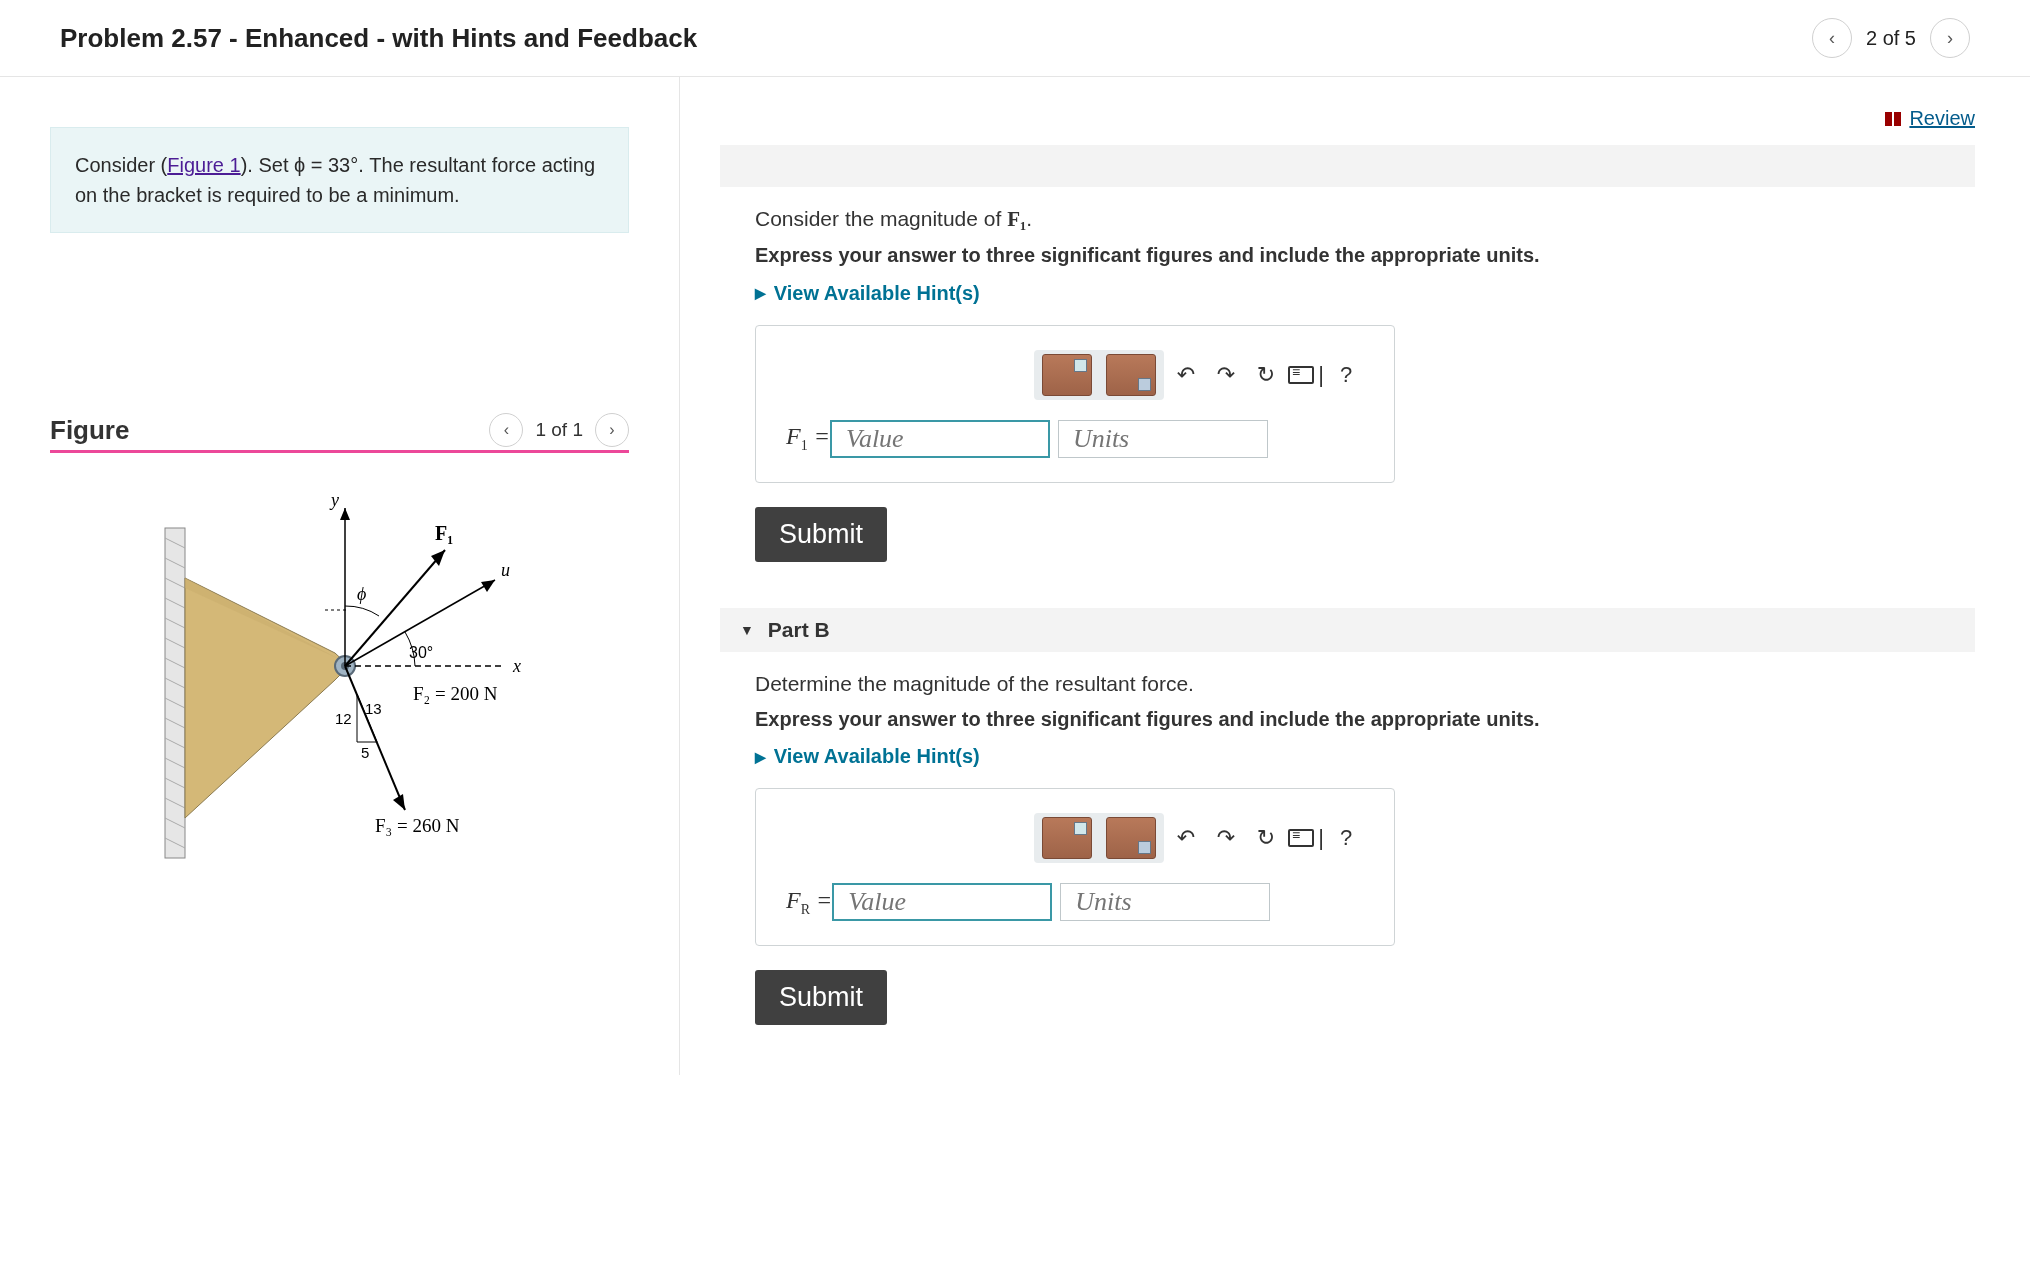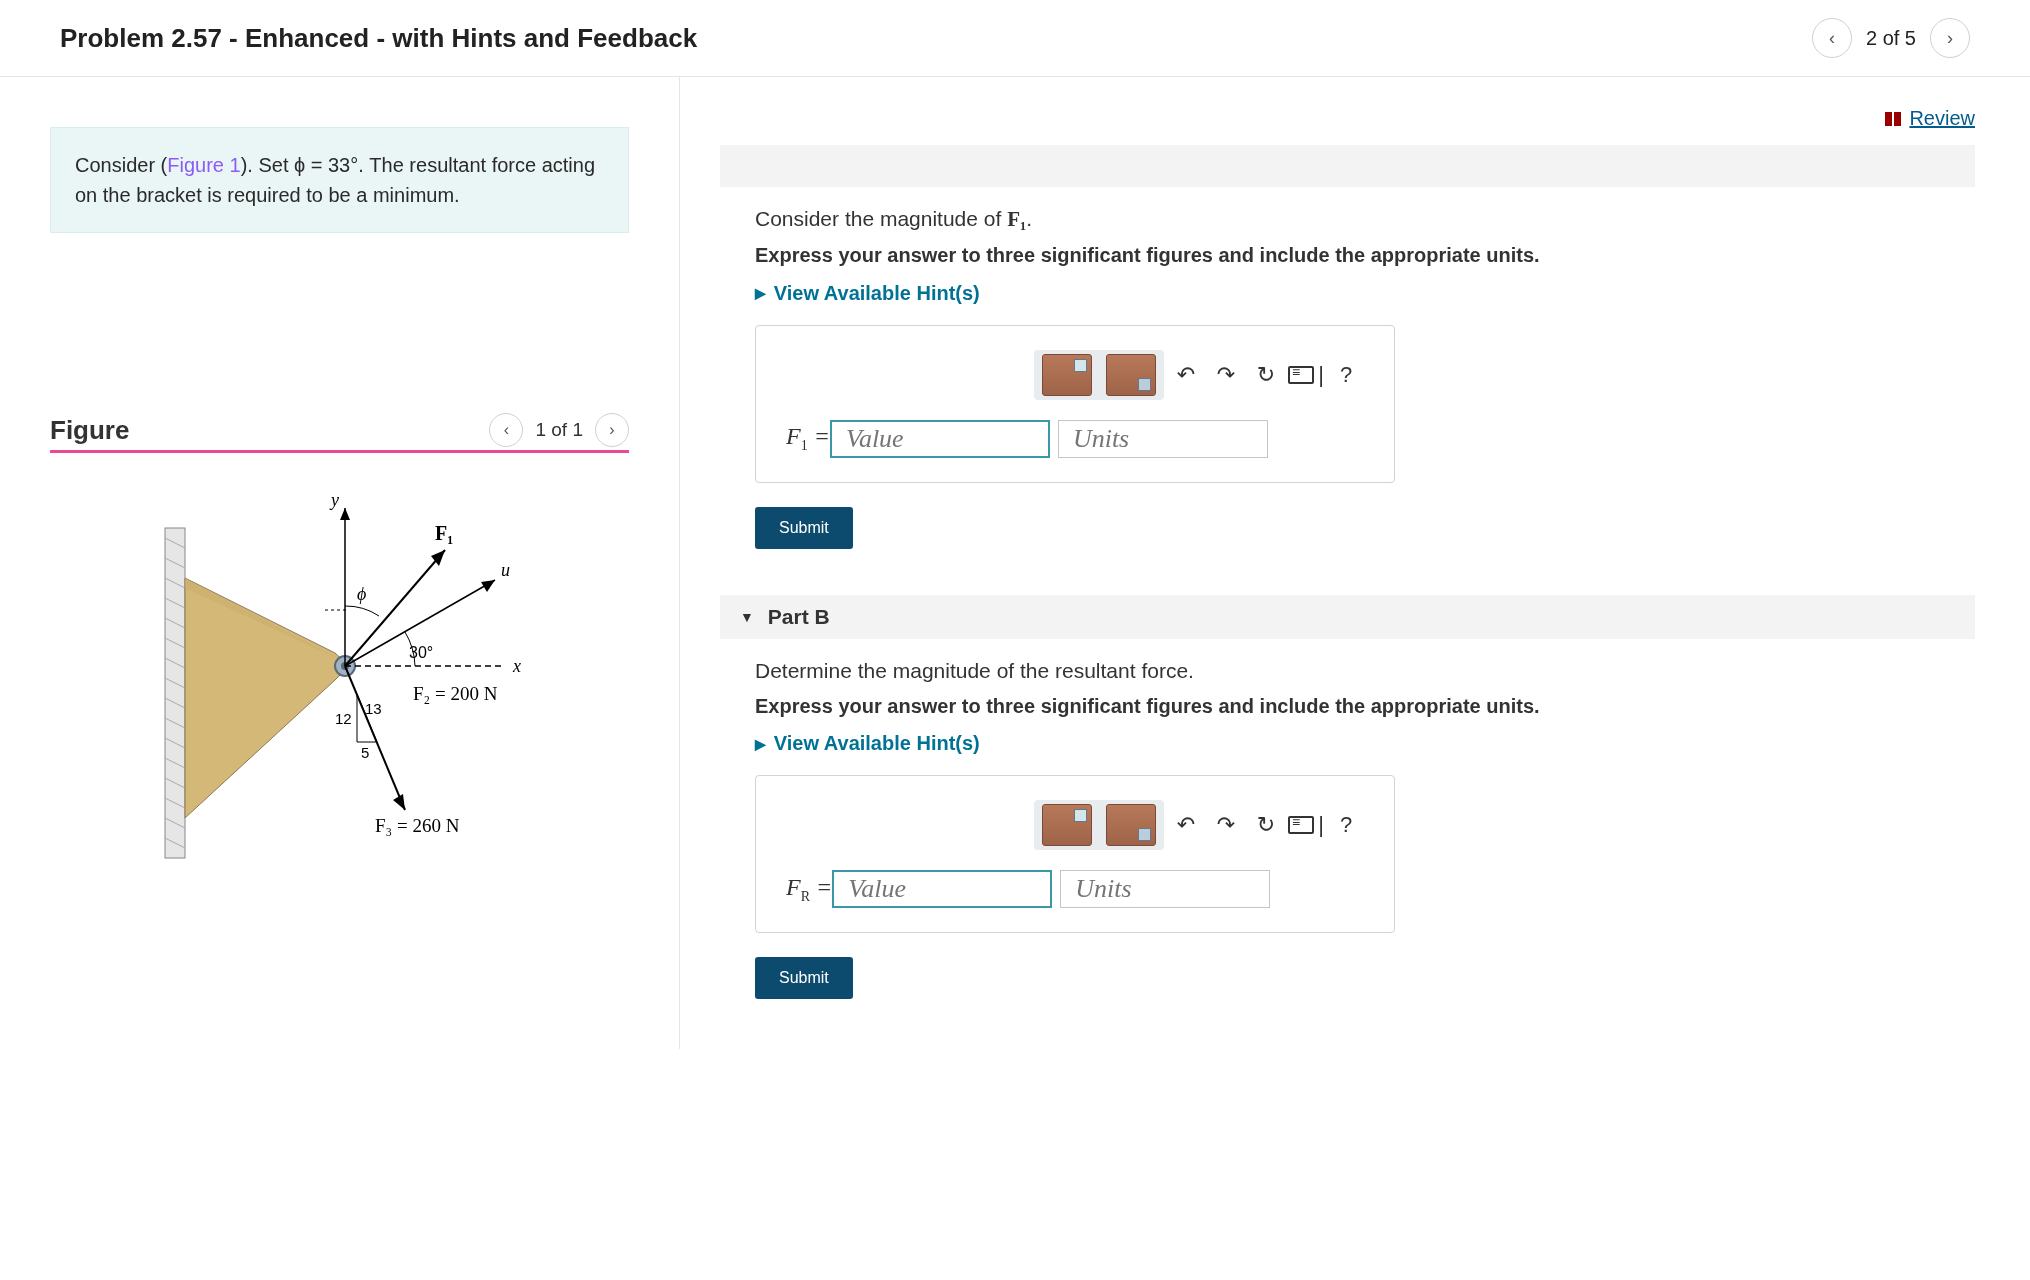--- a/index.html
+++ b/index.html
@@ -71,21 +71,21 @@
     width: 7px; height: 14px; background: #900; display: inline-block;
   }
   .prompt-box {
     background: #eaf5f6;
     border: 1px solid #d9ecee;
     padding: 22px 24px;
     color: #2a2a2a;
     font-size: 20px;
     line-height: 1.5;
   }
-  .prompt-box a { color: #8b5cf6; cursor:pointer;margin-top:30px; }
+  .prompt-box a { color: #4c1d95; text-decoration: underline; cursor:pointer;margin-top:30px; }
   .figure-section { margin-top: 180px; }
   .figure-header {
     display: flex; justify-content: space-between; align-items: center;
     border-bottom: 3px solid #ec4899;
     padding-bottom: 3px;
   }
   .figure-title { font-size: 26px; font-weight: 700; }
   .fig-nav { display: flex; align-items: center; gap: 12px; }
   .fig-nav .circle-btn { width: 34px; height: 34px; font-size: 16px; }
   .fig-nav-counter { font-size: 19px; color: #333; }
@@ -188,25 +188,25 @@
     font-style: italic;
     font-size: 26px;
     color: #888;
     padding: 0 14px;
     outline: none;
   }
   .ans-input { width: 220px; border: 2px solid #3a98a6; }
   .units-input { width: 210px; margin-left: 8px; }
   .submit-btn {
     margin-top: 24px;
-    background: #0c4a6e;
+    background: #404040;
     color: #fff;
     border: none;
     padding: 12px 24px;
-    font-size: 16px;
+    font-size: 27px;
     border-radius: 3px;
     cursor: pointer;
   }
   .part-header {
     display: flex;
     align-items: center;
     gap: 14px;
     background: #f3f3f3;
     padding: 10px 20px;
     margin: 26px 0 20px 0;

